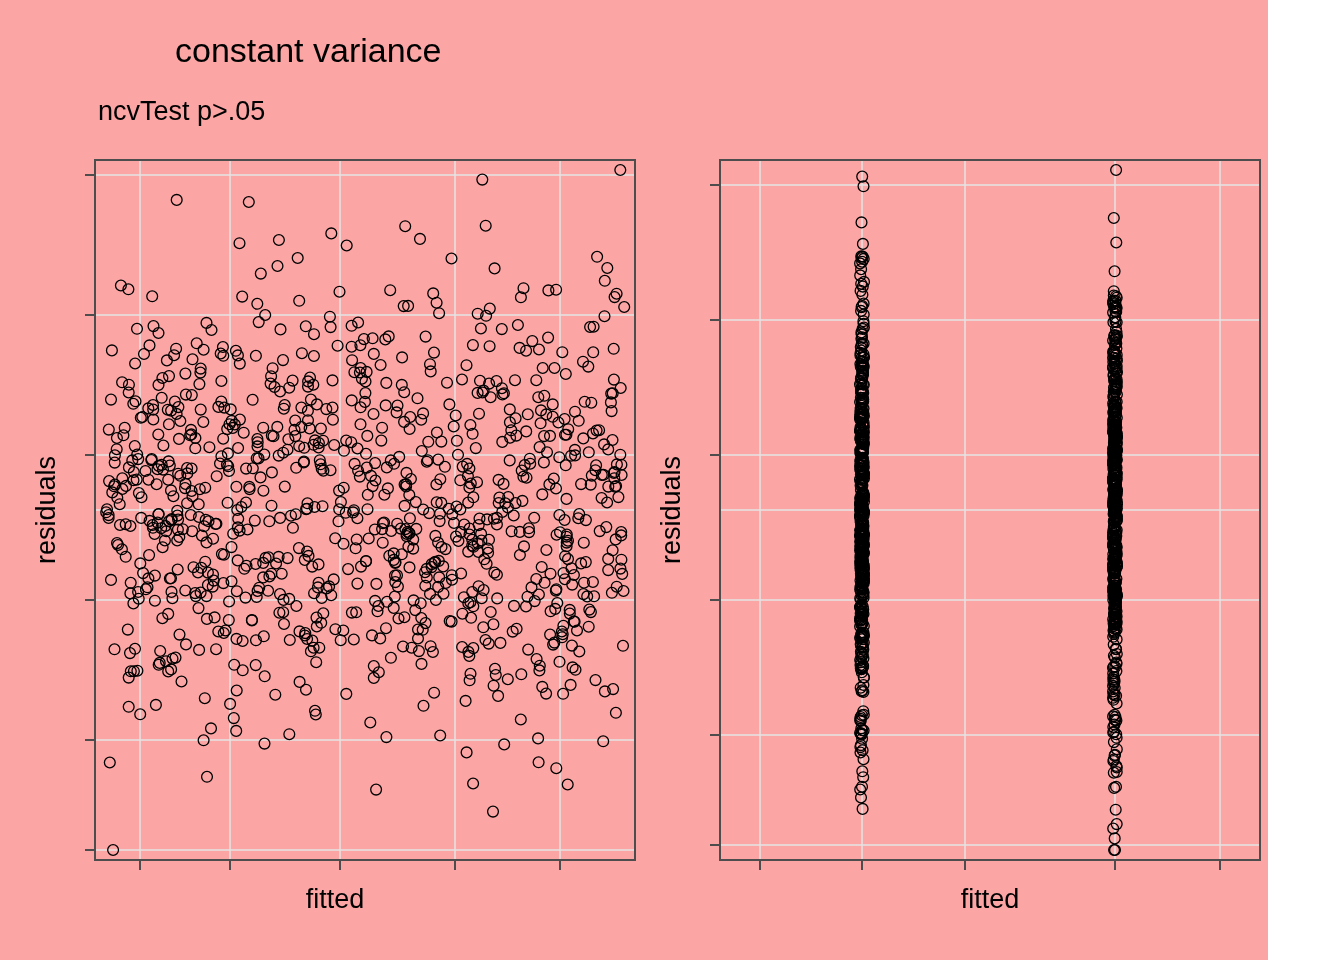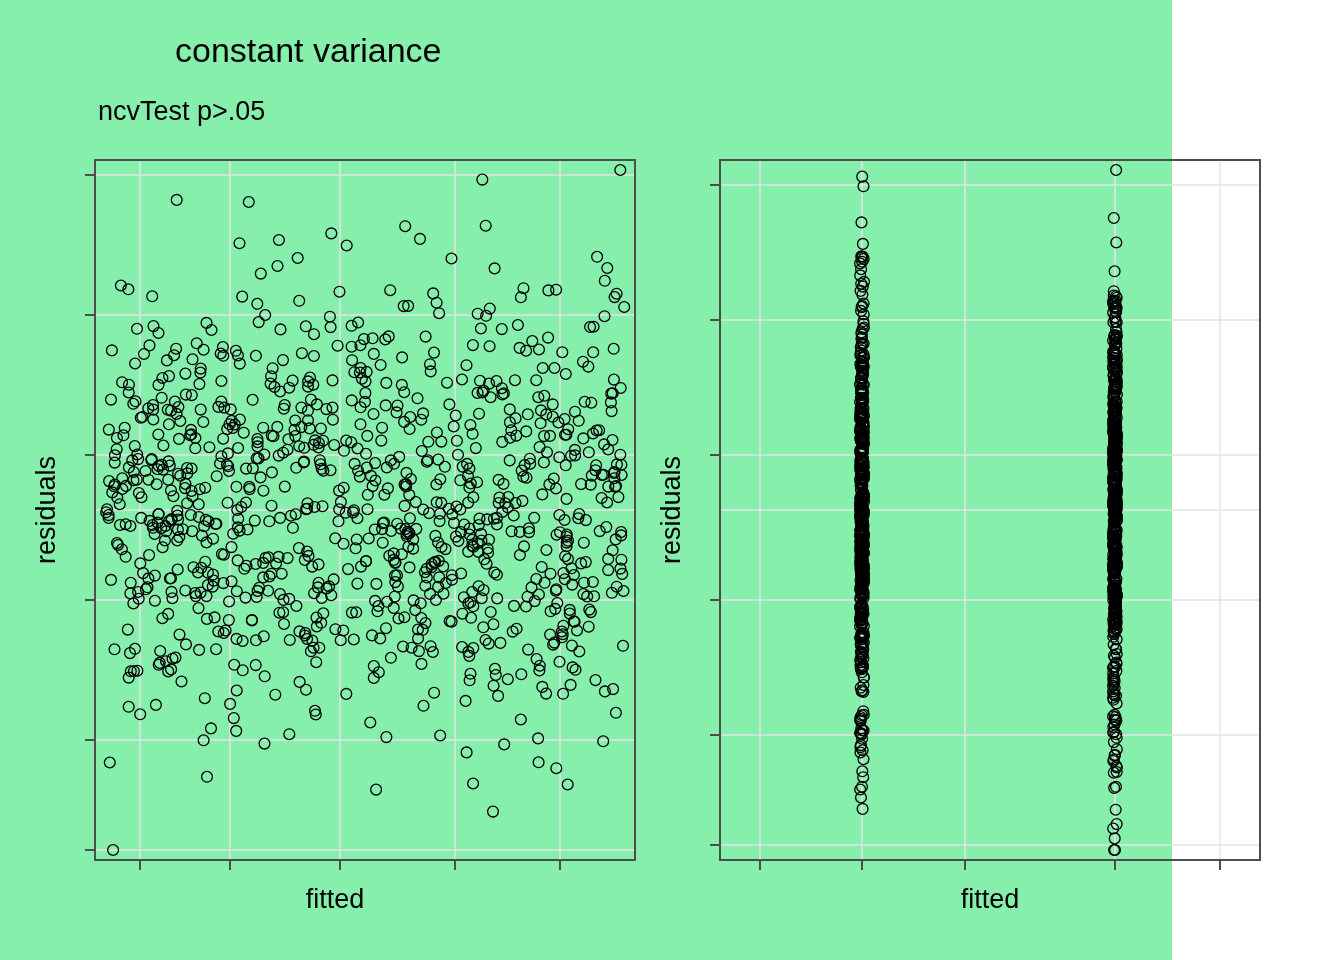--- a/index.html
+++ b/index.html
@@ -1,16 +1,16 @@
 <!DOCTYPE html>
 <html><head>
 <meta charset="utf-8">
 <style>
   html,body{margin:0;padding:0;background:#fff;font-family:Arial,Helvetica,sans-serif}
-  #stage{position:relative;width:1172px;height:960px;background:#86efac}
+  #stage{position:relative;width:1268px;height:960px;background:#fca5a5}
   svg{display:block}
   .panel-border{fill:none;stroke:#4d4d4d;stroke-width:2}
   .grid-line{stroke:#e5e5e5;stroke-width:1.5}
   .tick-mark{stroke:#4d4d4d;stroke-width:2}
   .title-text{font-size:34px;fill:#000}
   .sub-text{font-size:27px;fill:#000}
   .axis-text{font-size:27px;fill:#000}
   .ylabel-text{font-size:27px;fill:#000}
   .pt{fill:none;stroke:#000;stroke-width:1.3}
 </style>

